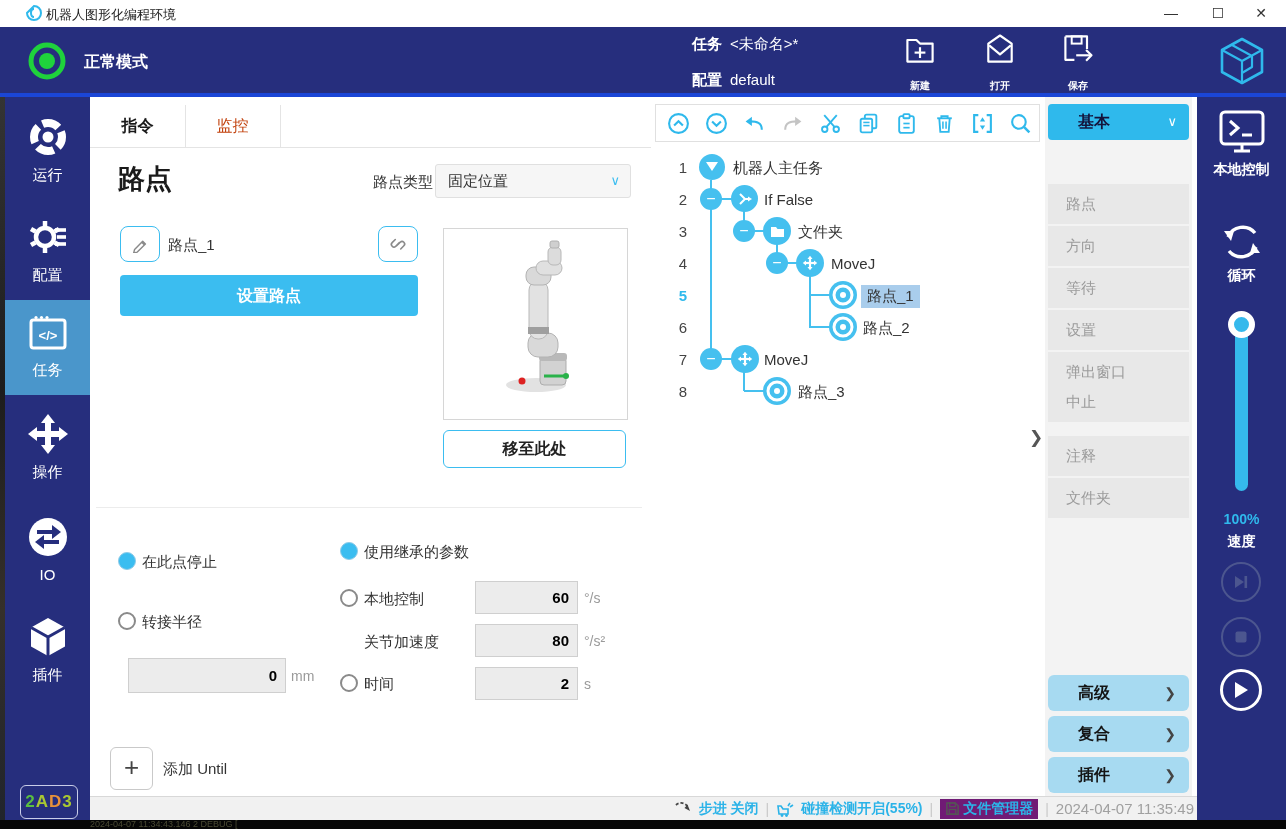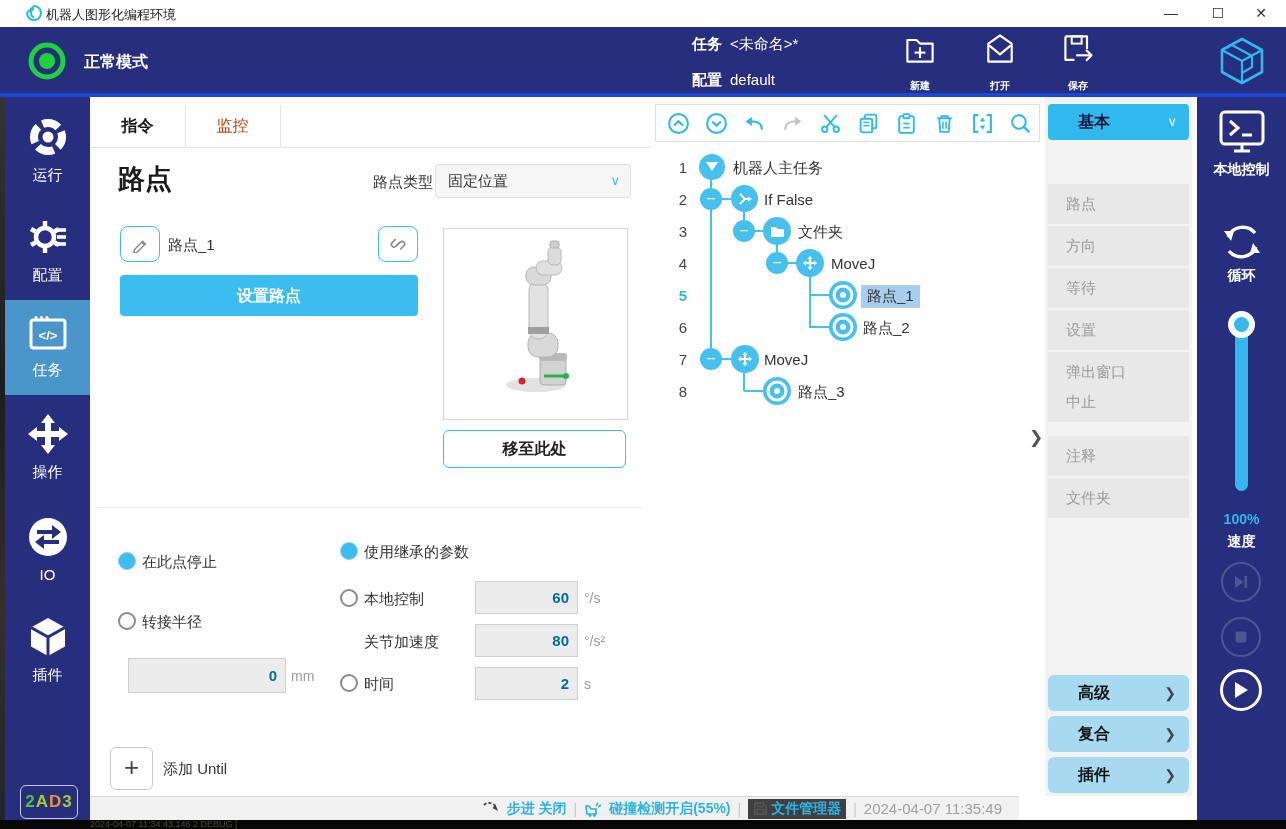--- a/index.html
+++ b/index.html
@@ -38,21 +38,21 @@
             display:flex;align-items:center;justify-content:center;box-sizing:border-box;cursor:pointer;}
   .btn-solid{position:absolute;left:30px;width:298px;height:41px;background:#3bbdf0;border-radius:4px;color:#fff;
              font-size:16px;font-weight:bold;text-align:center;line-height:41px;cursor:pointer;}
   .btn-line{position:absolute;width:298px;height:41px;background:#fff;border:1.5px solid #3bbdf0;border-radius:4px;color:#222;
             font-size:16px;font-weight:bold;text-align:center;line-height:38px;box-sizing:border-box;cursor:pointer;}
   .robot-box{position:absolute;left:353px;top:131px;width:183px;height:190px;border:1px solid #d6d6d6;background:#fff;}
   .radio{position:absolute;width:18px;height:18px;border-radius:50%;box-sizing:border-box;cursor:pointer;}
   .radio.on{background:#3bbdf0;border:1px solid #8fcbe8;}
   .radio.off{background:#fff;border:2px solid #8a8a8a;}
   .opt-lbl{position:absolute;font-size:15px;color:#333;}
-  .field{position:absolute;background:#ececec;border:1px solid #cfcfcf;color:#0369a1;font-weight:bold;font-size:15px;
+  .field{position:absolute;background:#ececec;border:1px solid #cfcfcf;color:#000000;font-weight:bold;font-size:15px;
          text-align:right;padding:0 8px;box-sizing:border-box;font-family:inherit;}
   .unit{position:absolute;font-size:14px;color:#9a9a9a;}
   .divline{position:absolute;left:6px;top:410px;width:546px;height:1px;background:#ececec;}
   .plus-btn{position:absolute;left:20px;top:650px;width:41px;height:41px;border:1px solid #c9c9c9;border-radius:6px;background:#fff;
             font-size:26px;color:#444;text-align:center;line-height:38px;cursor:pointer;}
   
   .tpanel{left:651px;top:97px;width:394px;height:699px;background:#fff;border-right:1px solid #e0e0e0;}
   .ttoolbar{position:absolute;left:4px;top:7px;width:385px;height:38px;border:1px solid #e0e0e0;display:flex;align-items:center;gap:15px;padding-left:11px;box-sizing:border-box;}
   .tico{width:23px;height:23px;color:#2fb9ec;cursor:pointer;flex:0 0 auto;}
   .tico.dis{color:#c4c4c4;}
@@ -75,25 +75,25 @@
   .pal-g .chev{position:absolute;right:13px;top:0;color:#444;font-size:14px;font-weight:normal;}
   
   .rail{left:1197px;top:97px;width:89px;height:723px;background:#262e7d;}
   .rail-lbl{position:absolute;width:89px;text-align:center;color:#fff;font-size:14px;font-weight:bold;}
   .slider-track{position:absolute;left:38px;top:228px;width:13px;height:166px;background:#35b9ec;border-radius:7px;cursor:pointer;}
   .slider-handle{position:absolute;left:31px;top:214px;width:27px;height:27px;border-radius:50%;background:#35b9ec;border:6px solid #fff;box-sizing:border-box;cursor:grab;}
   .railbtn{position:absolute;left:24px;width:40px;height:40px;border-radius:50%;border:2px solid #4c568f;box-sizing:border-box;
            display:flex;align-items:center;justify-content:center;color:#4c568f;cursor:pointer;}
   .railbtn.play{border:3px solid #fff;color:#fff;left:23px;width:42px;height:42px;}
   
-  .statusbar{left:90px;top:796px;width:929px;height:24px;background:#f1f1f1;border-top:1px solid #d8d8d8;box-sizing:border-box;
-             display:flex;align-items:center;justify-content:flex-end;gap:7px;padding-right:17px;font-size:14px;font-weight:bold;}
+  .statusbar{left:90px;top:796px;width:1107px;height:24px;background:#f1f1f1;border-top:1px solid #d8d8d8;box-sizing:border-box;
+             display:flex;align-items:center;justify-content:flex-end;gap:7px;padding-right:3px;font-size:14px;font-weight:bold;}
   .st-cyan{color:#2bb3e8;cursor:pointer;}
   .st-sep{color:#c8c8c8;font-weight:normal;}
-  .st-chip{background:#404040;display:flex;align-items:center;gap:3px;padding:1px 5px;cursor:pointer;}
+  .st-chip{background:#701a75;display:flex;align-items:center;gap:3px;padding:1px 5px;cursor:pointer;}
   .st-time{color:#a0a0a0;font-weight:normal;font-size:15px;}
   .logstrip{left:0;top:820px;width:1286px;height:9px;background:#060606;color:#4a4a33;font-size:9px;line-height:9px;overflow:hidden;padding-left:90px;box-sizing:border-box;}
 </style>
 </head>
 <body>
 
 <div id="app">
 
   <div class="abs titlebar">
     <svg class="abs" style="left:26px;top:5px" width="16" height="16" viewBox="0 0 16 16">

